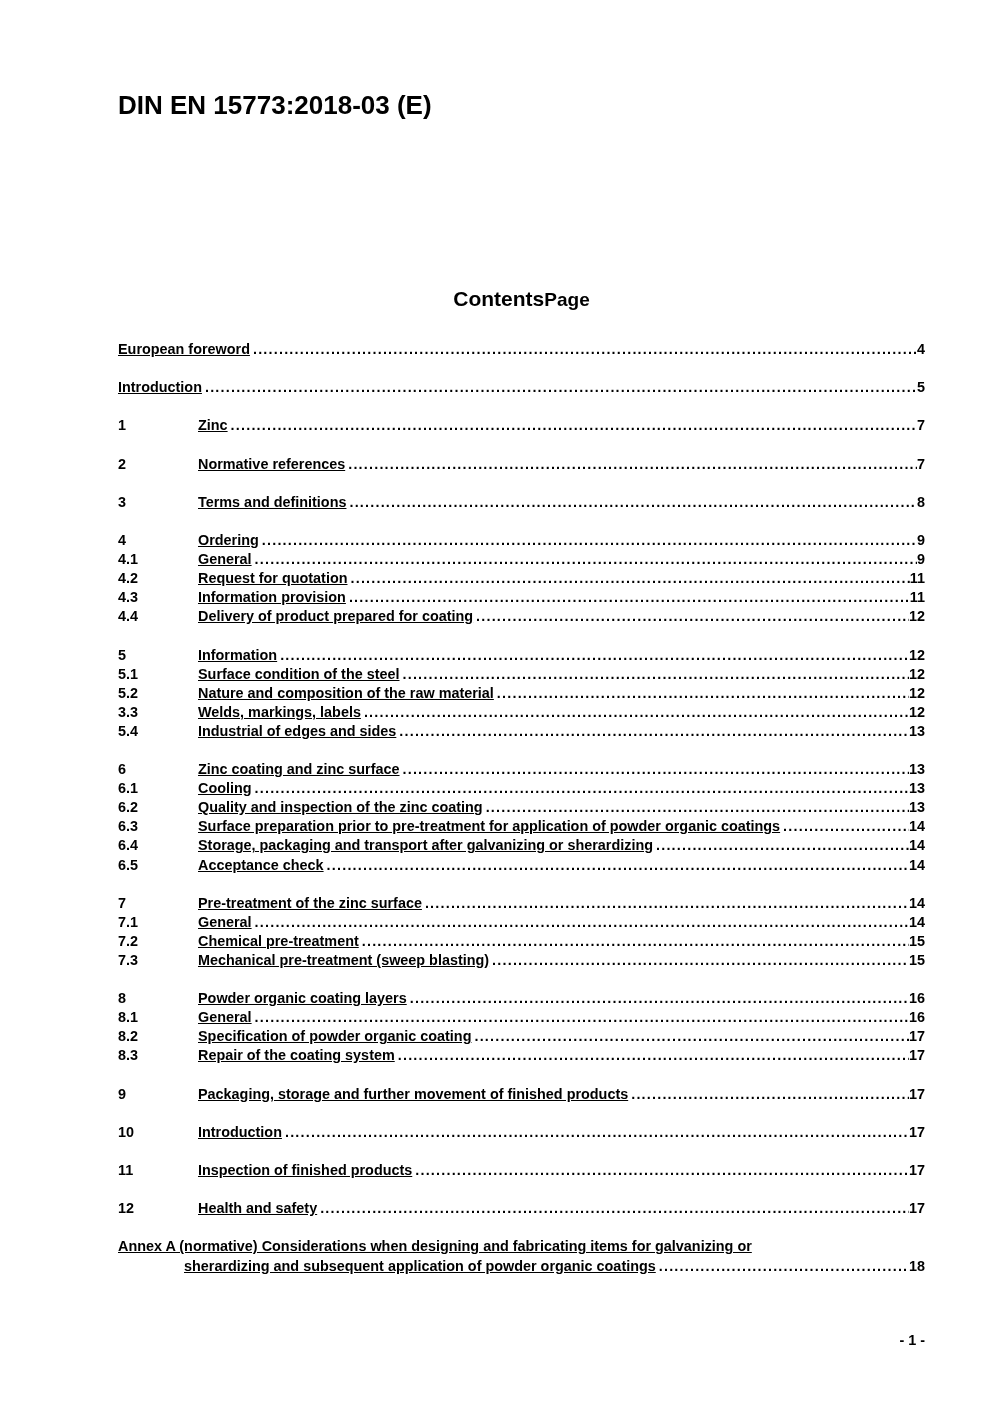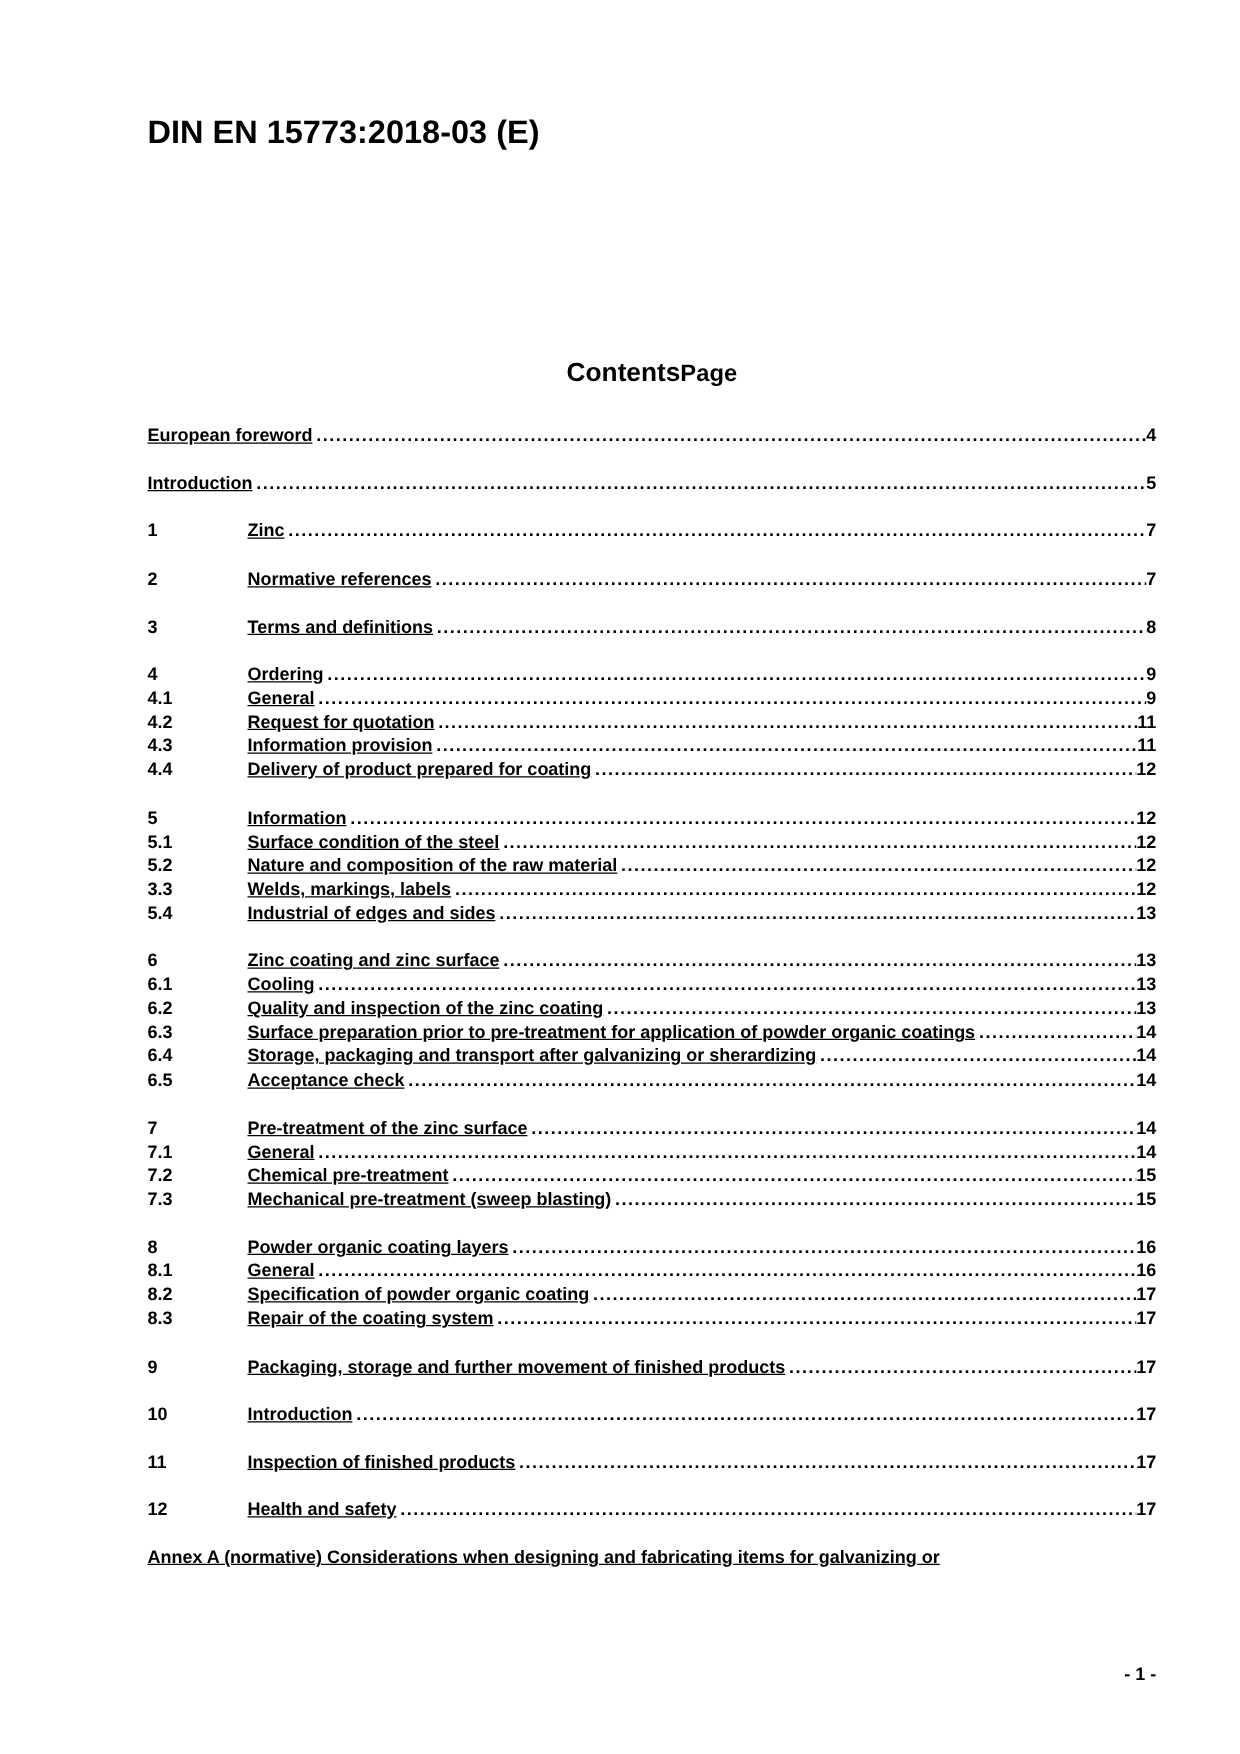--- a/index.html
+++ b/index.html
@@ -348,18 +348,24 @@
           <span class="toc-num">12</span>
           <span class="toc-title">Health and safety</span>
           <span class="toc-dots"></span>
           <span class="toc-page">17</span>
         </div>
       </div>
       <div class="toc-group">
         <div class="toc-row">
           <span class="toc-title">Annex A (normative) Considerations when designing and fabricating items for galvanizing or</span>
         </div>
+        <div class="toc-row">
+          <span class="toc-num annex-indent"></span>
+          <span class="toc-title">sherardizing and subsequent application of powder organic coatings</span>
+          <span class="toc-dots"></span>
+          <span class="toc-page">18</span>
+        </div>
       </div>
     </div>
 
   <div class="footer-page-number">- 1 -</div>
 
 </div>
 
 </body></html>

